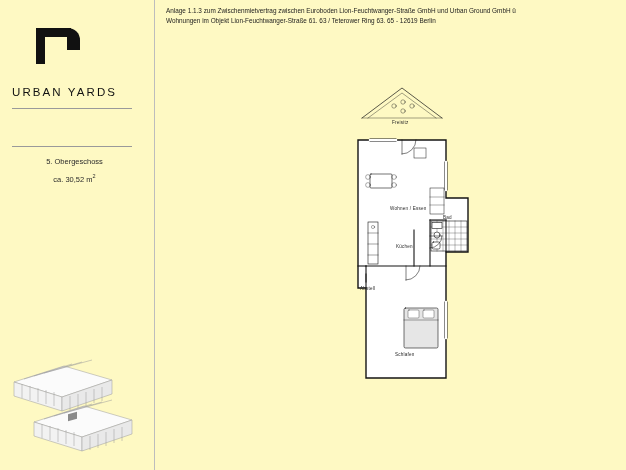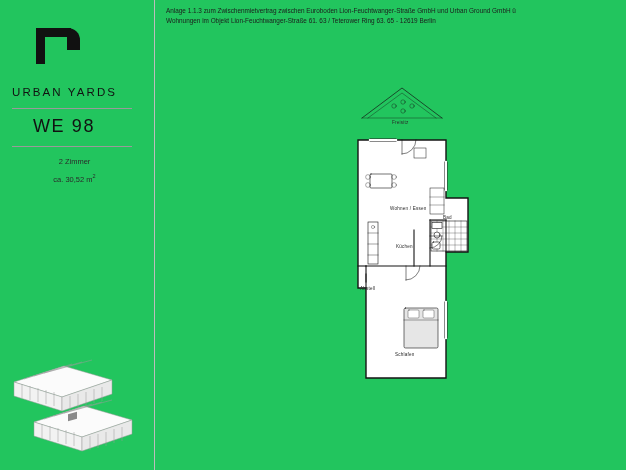--- a/index.html
+++ b/index.html
@@ -11,21 +11,21 @@
     width: 626px;
     height: 470px;
     font-family: "Liberation Sans", sans-serif;
     color: #1a1a1a;
     overflow: hidden;
     position: relative;
   }
   .page {
     position: absolute;
     inset: 0;
-    background: #22c55e;
+    background: #fef9c3;
   }
 
   
   .sidebar {
     position: absolute;
     left: 0;
     top: 0;
     width: 155px;
     height: 470px;
     border-right: 1px solid #bdbdbd;
@@ -158,25 +158,24 @@
 
     <div class="logo-mark">
       <div class="bar v"></div>
       <div class="bar h"></div>
       <div class="bar corner"></div>
     </div>
 
     <div class="brand">URBAN YARDS</div>
 
     <div class="rule top"></div>
-    <div class="unit-title">WE 98</div>
     <div class="rule bottom"></div>
 
     <div class="meta">
-      <div>2 Zimmer</div>
+      <div>5. Obergeschoss</div>
       <div><span>ca. 30,52 m</span><sup>2</sup></div>
     </div>
 
     <div class="iso">
       <svg width="140" height="110" viewBox="0 0 140 110" fill="none" stroke="#9a9a9a" stroke-width="0.5">
 
         <g>
           <path d="M6 30 L56 14 L104 28 L54 45 Z" fill="#fbfbfb"></path>
           <path d="M6 30 L6 44 L54 59 L54 45 Z" fill="#f2f2f2"></path>
           <path d="M54 45 L54 59 L104 42 L104 28 Z" fill="#e9e9e9"></path>

